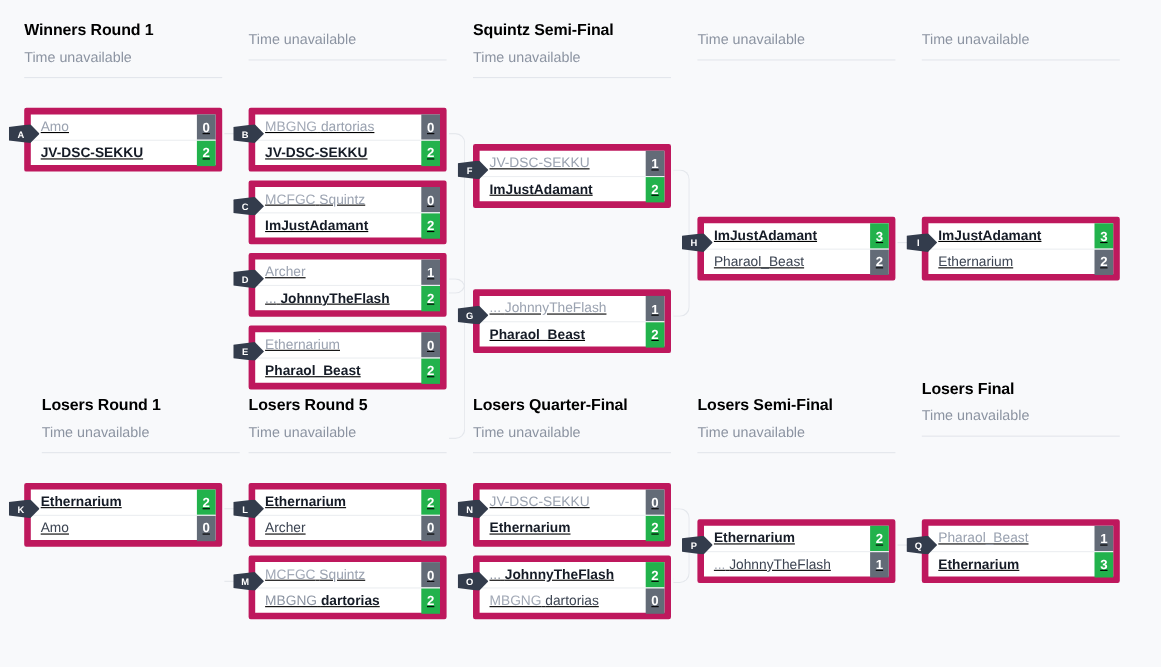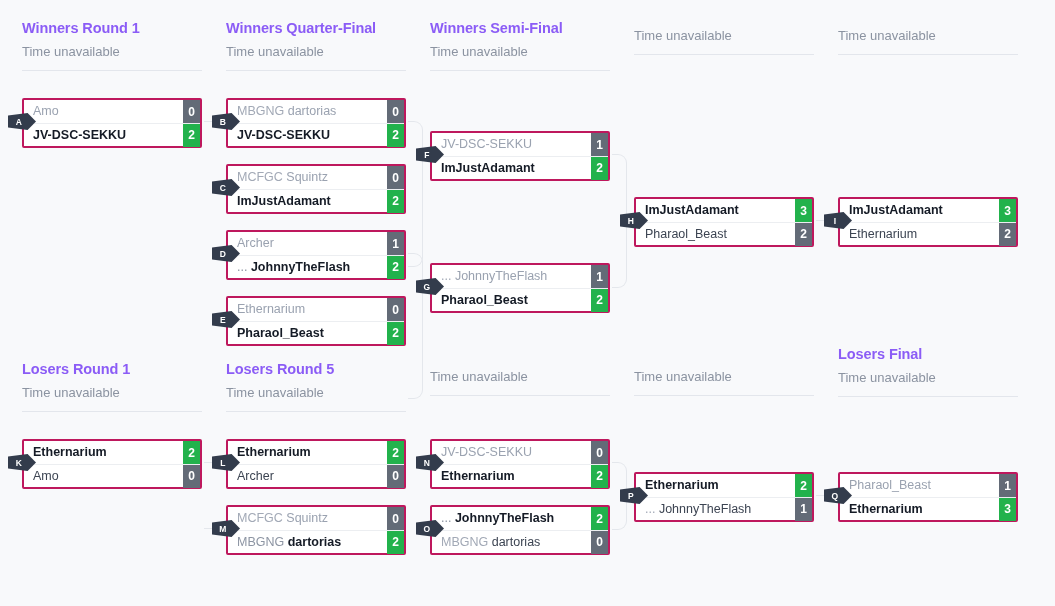--- a/index.html
+++ b/index.html
@@ -10,38 +10,39 @@
     font-family:"Liberation Sans","DejaVu Sans",sans-serif;
     overflow:hidden;
     position:relative;
     -webkit-font-smoothing:antialiased;
   }
   #stage{position:absolute;left:0;top:0;width:1055px;height:606px;}
 
   
   .round-head{position:absolute;width:180px;}
   .round-title{
-    font-size:14.5px;font-weight:bold;color:#8b5cf6;
+    font-size:14.5px;font-weight:bold;color:#000000;
     letter-spacing:-0.1px;line-height:16px;white-space:nowrap;
   }
   .round-time{
     font-size:13px;color:#8b93a1;margin-top:8px;line-height:15px;white-space:nowrap;
   }
   .round-rule{
     margin-top:11px;border-top:1px solid #e3e6ec;width:180px;
   }
 
   
   .match{
     position:absolute;
     width:180px;
     background:#ffffff;
-    border:2px solid #be185d;
+    border:6px solid #be185d;
     border-radius:2px;
     box-sizing:border-box;
+    text-decoration:underline;
   }
   .row{
     position:relative;
     height:23px;
     display:flex;align-items:center;
     box-sizing:border-box;
   }
   .row + .row{border-top:1px solid #eceef1;}
   .nm{
     flex:1 1 auto;
@@ -100,52 +101,53 @@
 </head>
 <body>
 
 <div id="stage">
     <div class="round-head" style="left: 22px; top: 20px;">
       <div class="round-title">Winners Round 1</div>
       <div class="round-time">Time unavailable</div>
       <div class="round-rule"></div>
     </div>
     <div class="round-head" style="left: 226px; top: 20px;">
-      <div class="round-title">Winners Quarter-Final</div>
       <div class="round-time">Time unavailable</div>
       <div class="round-rule"></div>
     </div>
     <div class="round-head" style="left: 430px; top: 20px;">
-      <div class="round-title">Winners Semi-Final</div>
+      <div class="round-title">Squintz Semi-Final</div>
       <div class="round-time">Time unavailable</div>
       <div class="round-rule"></div>
     </div>
     <div class="round-head" style="left: 634px; top: 20px;">
       <div class="round-time">Time unavailable</div>
       <div class="round-rule"></div>
     </div>
     <div class="round-head" style="left: 838px; top: 20px;">
       <div class="round-time">Time unavailable</div>
       <div class="round-rule"></div>
     </div>
-    <div class="round-head" style="left: 22px; top: 361px;">
+    <div class="round-head" style="left: 38px; top: 361px;">
       <div class="round-title">Losers Round 1</div>
       <div class="round-time">Time unavailable</div>
       <div class="round-rule"></div>
     </div>
     <div class="round-head" style="left: 226px; top: 361px;">
       <div class="round-title">Losers Round 5</div>
       <div class="round-time">Time unavailable</div>
       <div class="round-rule"></div>
     </div>
     <div class="round-head" style="left: 430px; top: 361px;">
+      <div class="round-title">Losers Quarter-Final</div>
       <div class="round-time">Time unavailable</div>
       <div class="round-rule"></div>
     </div>
     <div class="round-head" style="left: 634px; top: 361px;">
+      <div class="round-title">Losers Semi-Final</div>
       <div class="round-time">Time unavailable</div>
       <div class="round-rule"></div>
     </div>
     <div class="round-head" style="left: 838px; top: 346px;">
       <div class="round-title">Losers Final</div>
       <div class="round-time">Time unavailable</div>
       <div class="round-rule"></div>
     </div>
     <div class="conn brk" style="left: 408px; top: 121px; width: 14px; height: 144px;"></div>
     <div class="conn brk" style="left: 408px; top: 253px; width: 14px; height: 144px;"></div>

